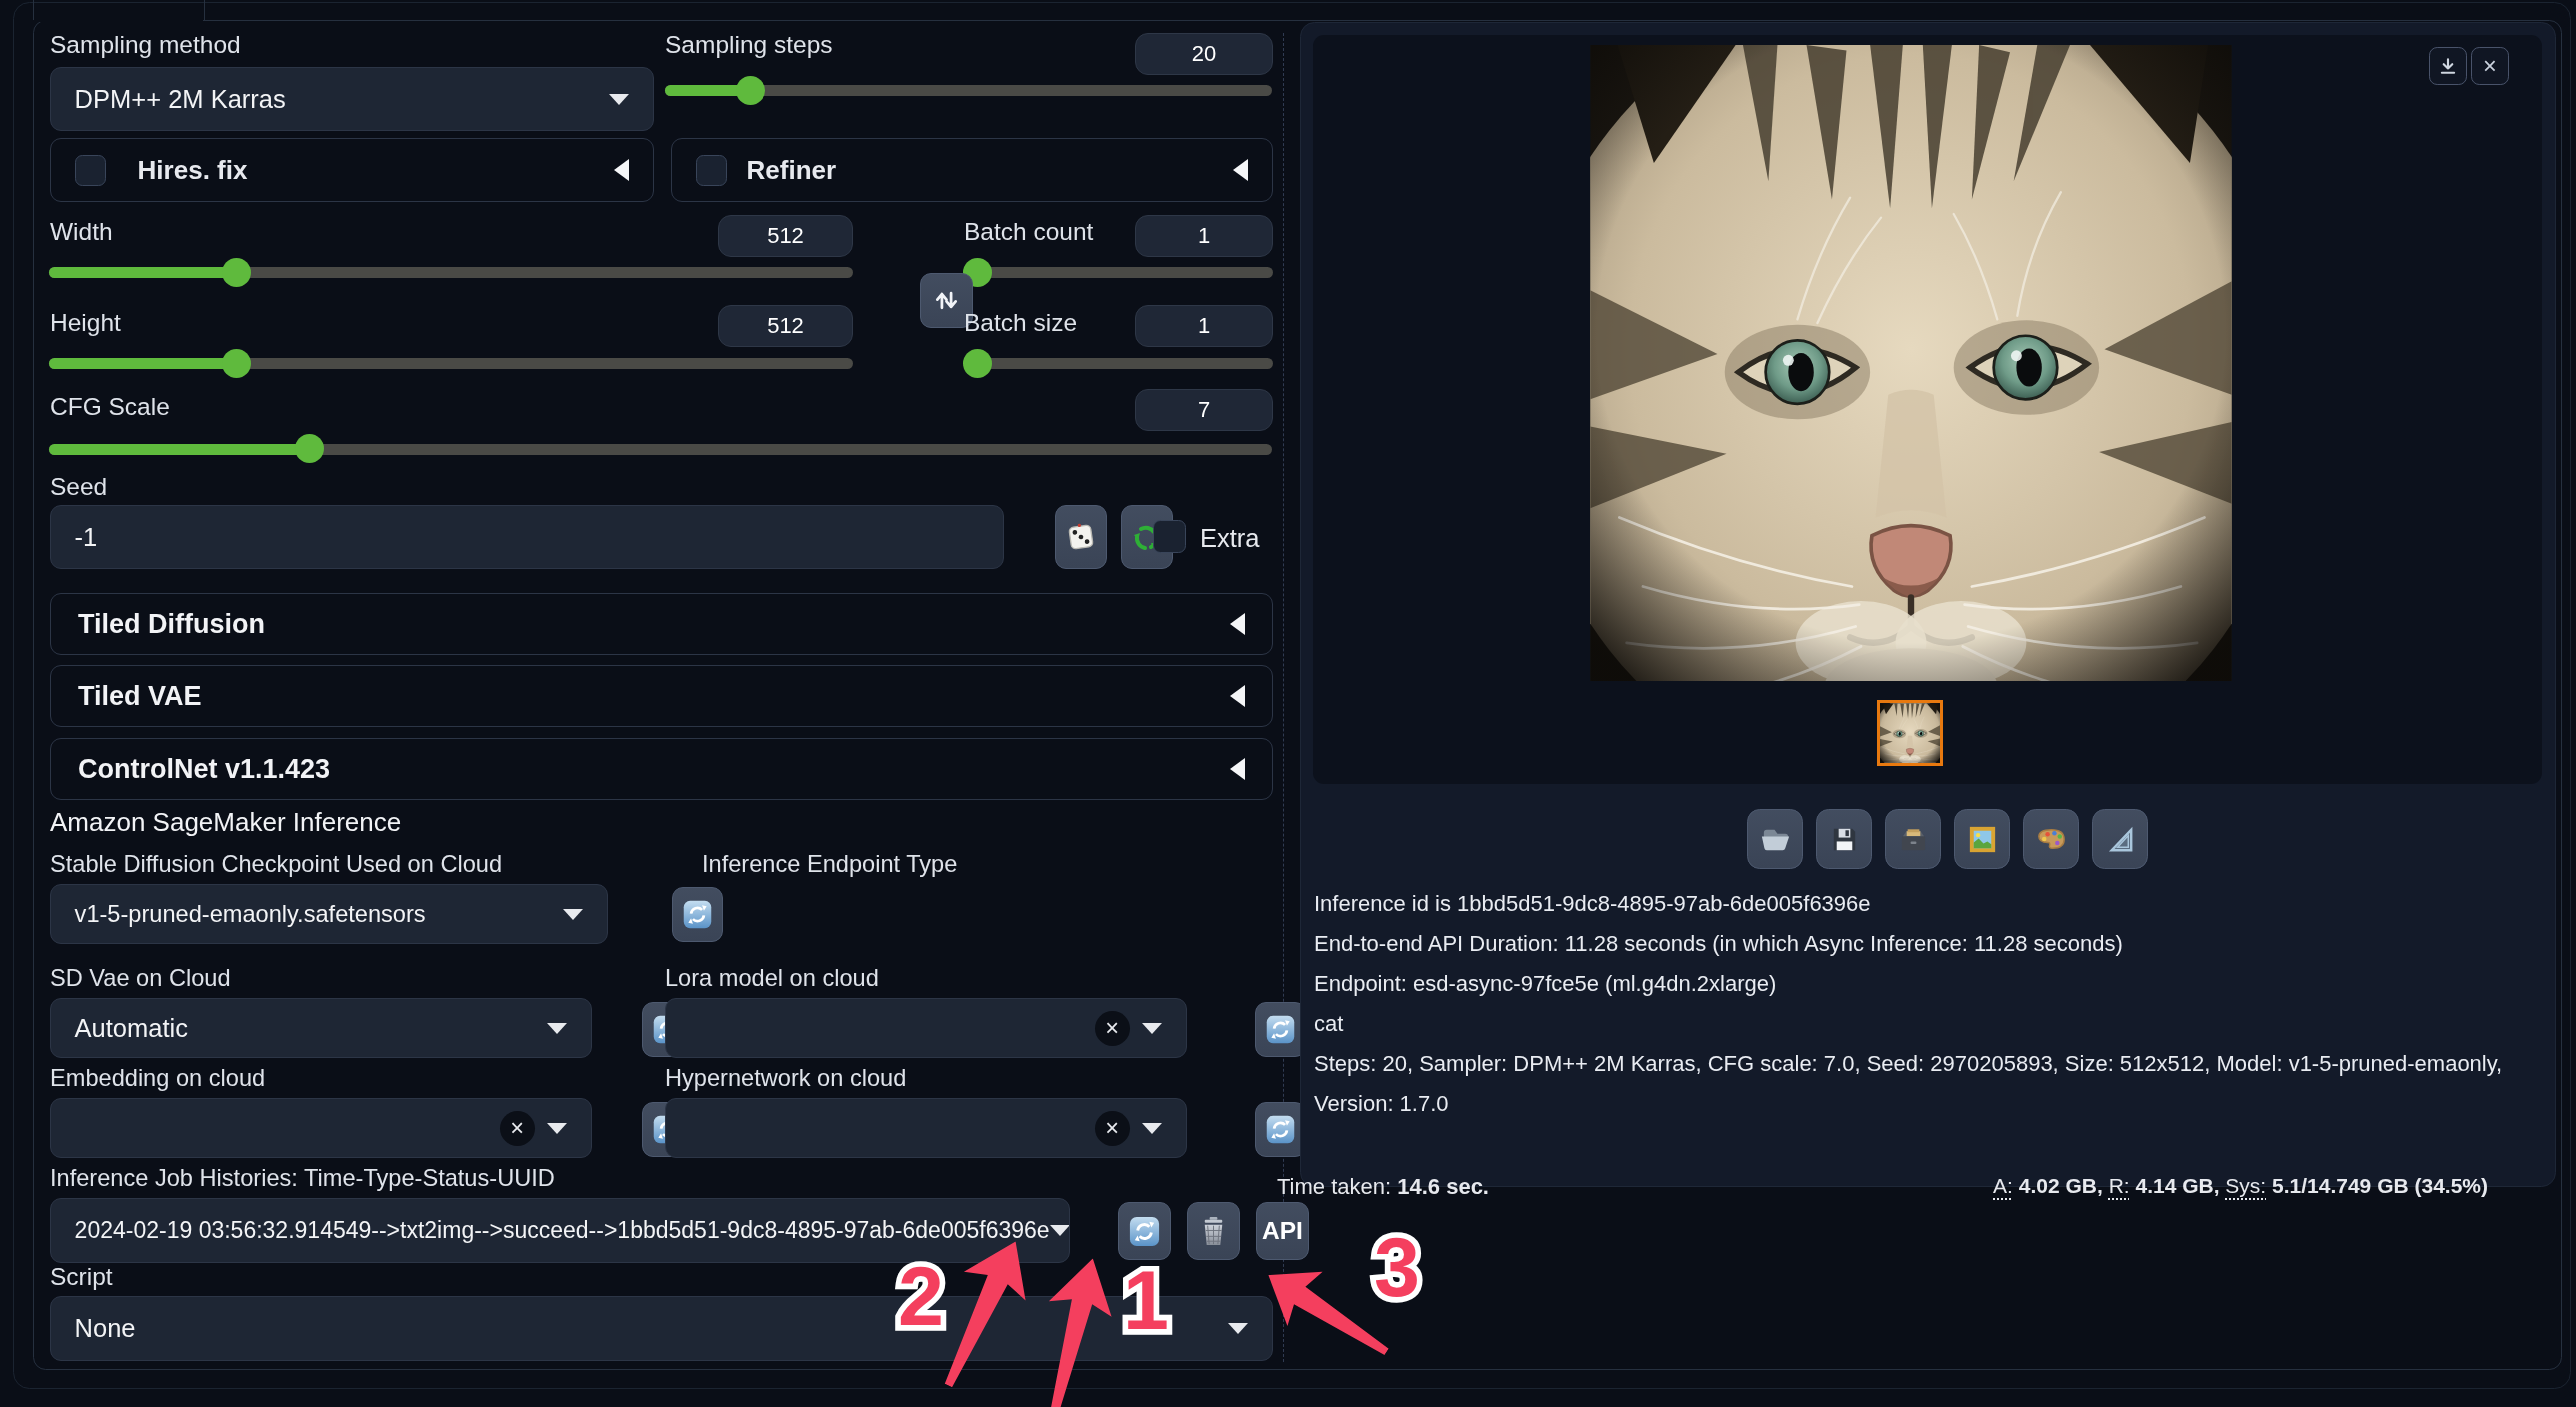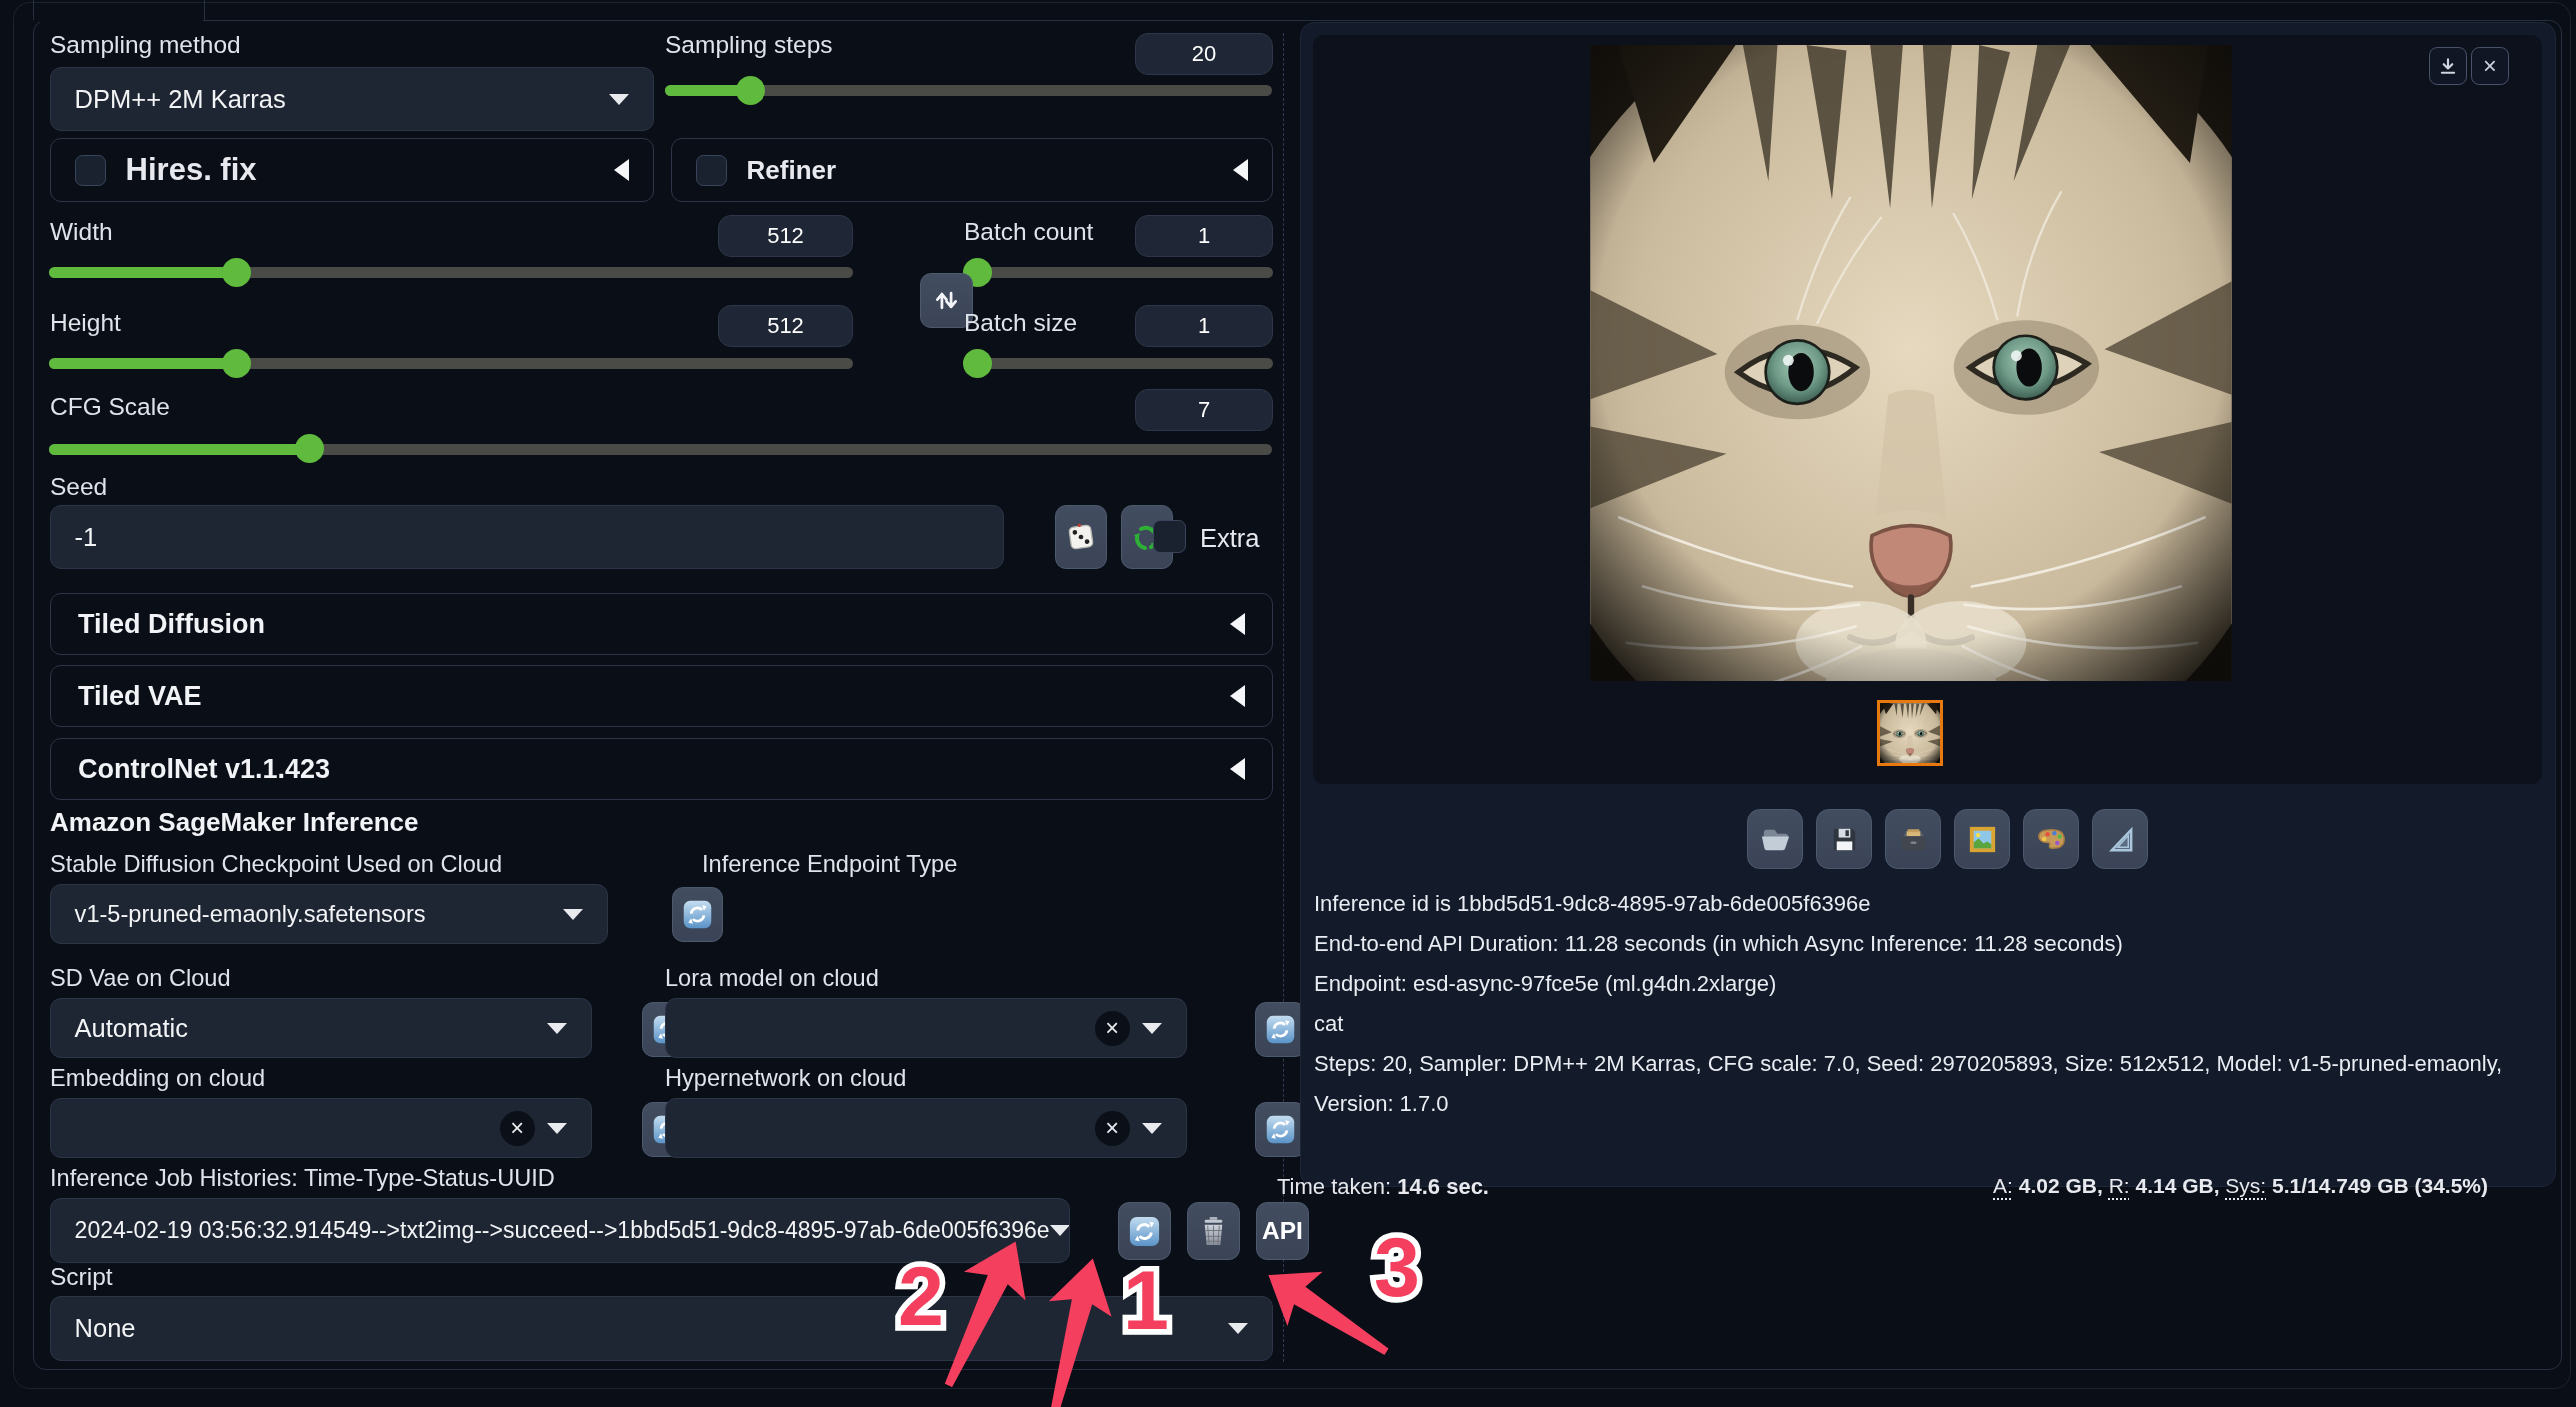--- a/index.html
+++ b/index.html
@@ -24,21 +24,21 @@
   .fill{height:11px;background:#5fba3d;border-radius:6.4px 0 0 6.4px;}
   .handle{width:29px;height:29px;border-radius:50%;background:#5fba3d;}
   .panelbox{border:0.9px solid #2c3546;border-radius:11px;box-sizing:border-box;display:flex;align-items:center;}
   .checkbox{width:31px;height:31px;border-radius:7.3px;background:#1a2230;border:0.9px solid #39455a;box-sizing:border-box;}
   .tri-left{width:0;height:0;border-top:11px solid transparent;border-bottom:11px solid transparent;
             border-right:15.5px solid #f5f6f8;}
   .graybtn{background:linear-gradient(#46516586,#3a4456);background-color:#3e4859;border:0.9px solid #4d596f;
            border-radius:11px;display:flex;align-items:center;justify-content:center;box-sizing:border-box;margin-left:36px;}
   .clearx{width:35px;height:35px;border-radius:50%;background:#0b0f17;color:#e8eaee;font-size:23.6px;
           display:flex;align-items:center;justify-content:center;margin-left:auto;flex:none;}
-  .heading{font-size:26px;font-weight:700;color:#f2f3f6;}
+  .heading{font-size:26px;font-weight:400;color:#f2f3f6;}
   .acc-label{font-size:27px;font-weight:700;color:#f2f3f6;}
   
   .right-panel{left:1300px;top:22px;width:1254px;height:1163px;background:#131a29;border:0.9px solid #1e2737;border-radius:14.5px;}
   .gallery{left:1313px;top:35px;width:1229px;height:749px;background:#0c111c;border-radius:11px;}
   .iconbtn-sm{width:38px;height:38px;border:1.8px solid #49536a;border-radius:8.2px;display:flex;align-items:center;
               justify-content:center;color:#c9d1dd;box-sizing:border-box;background:rgba(20,26,40,.6);}
   .thumb{border:3.6px solid #e8790f;background:#0c111c;}
   .info{left:1314px;top:884px;width:1211px;font-size:22px;line-height:40px;color:#e9ecf2;}
   .timerow{left:1277px;top:1131px;width:1211px;font-size:22px;display:flex;margin-top:43px;}
   .mem{margin-left:auto;font-size:21px;white-space:nowrap;}
@@ -150,21 +150,21 @@
   </div>
 
   <div class="abs lbl" style="left:665px;top:31px">Sampling steps</div>
   <div class="abs numbox" style="left:1135px;top:33px;width:138px;height:42px">20</div>
   <div class="abs track" style="left:665px;top:85px;width:607px"></div>
   <div class="abs fill" style="left:665px;top:85px;width:85px"></div>
   <div class="abs handle" style="left:736px;top:76px"></div>
 
   <div class="abs panelbox" style="left:50px;top:138px;width:604px;height:64px;padding:0 23.6px">
     <span class="checkbox"></span>
-    <span style="margin-left:20px;font-size:31px;font-weight:600">Hires. fix</span>
+    <span style="margin-left:32px;font-size:26px;font-weight:600">Hires. fix</span>
     <span class="tri-left" style="margin-left:auto"></span>
   </div>
   <div class="abs panelbox" style="left:671px;top:138px;width:602px;height:64px;padding:0 23.6px">
     <span class="checkbox"></span>
     <span style="margin-left:20px;font-size:26px;font-weight:600">Refiner</span>
     <span class="tri-left" style="margin-left:auto"></span>
   </div>
 
   <div class="abs lbl" style="left:50px;top:218px">Width</div>
   <div class="abs numbox" style="left:718px;top:215px;width:135px;height:42px">512</div>

